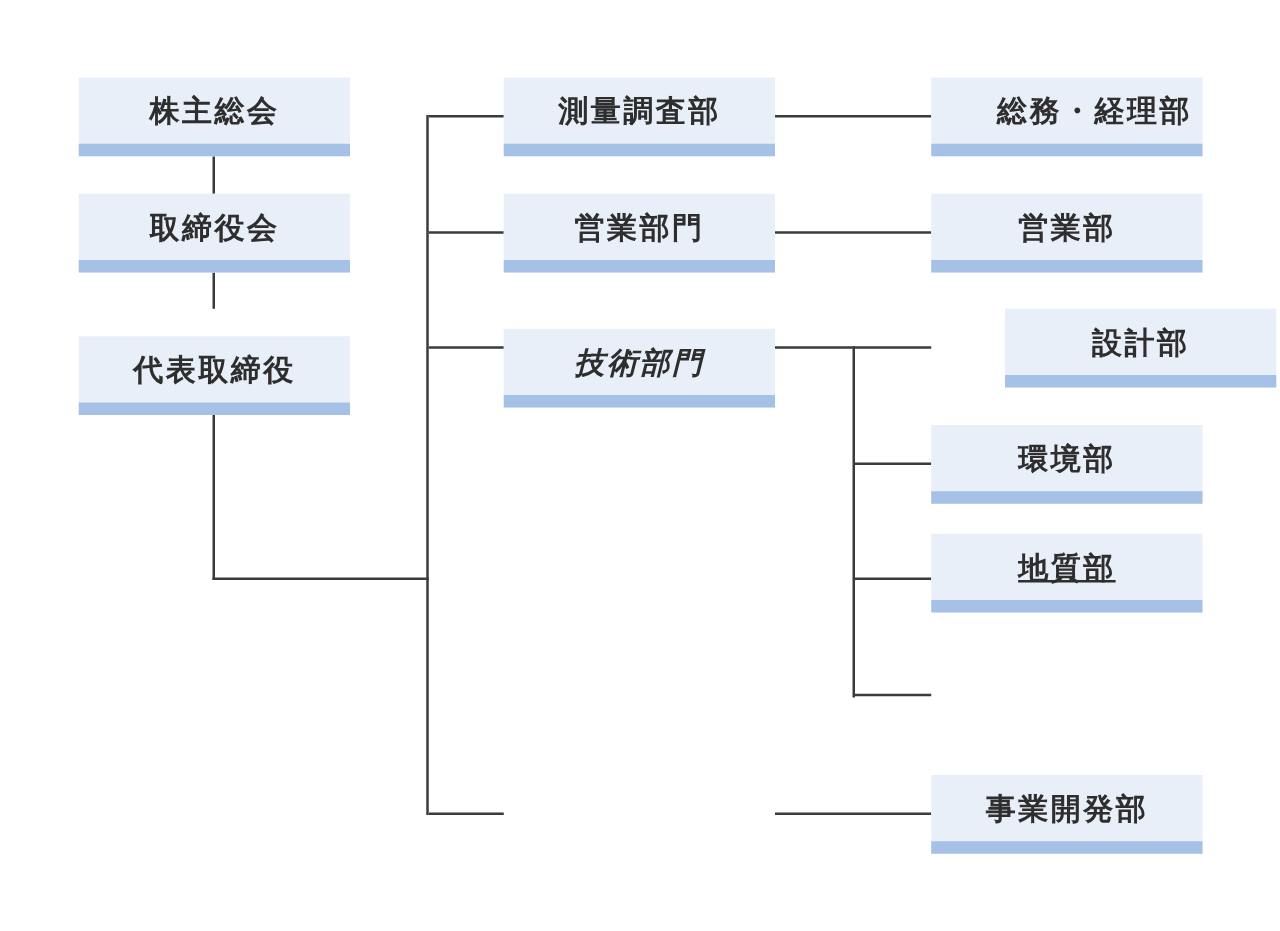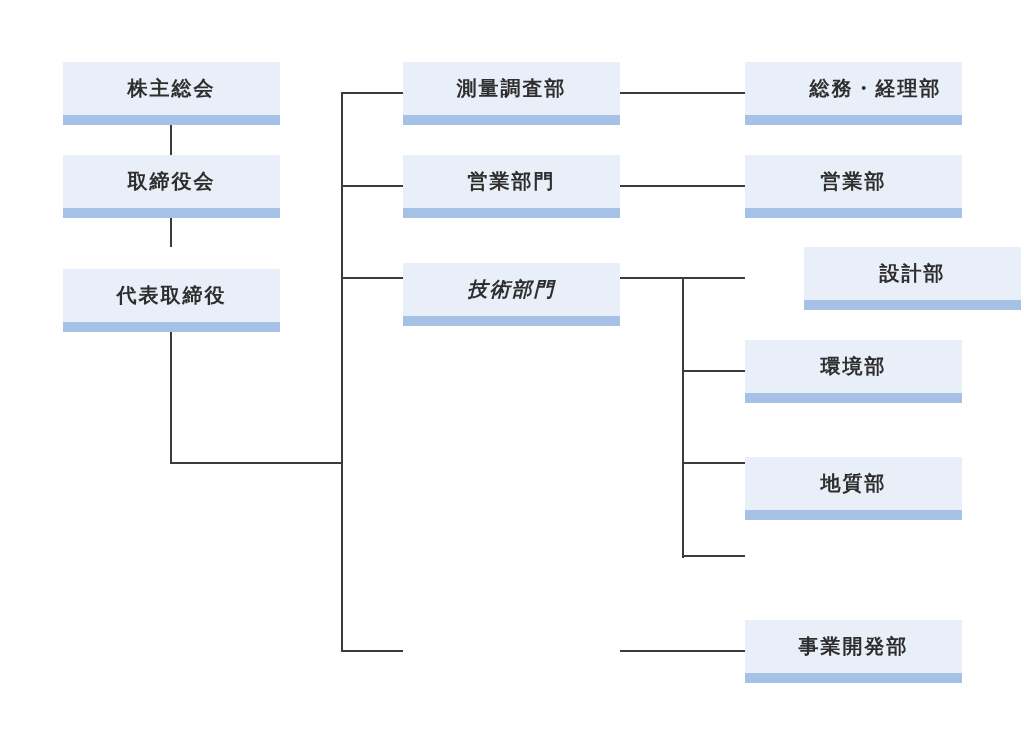--- a/index.html
+++ b/index.html
@@ -18,21 +18,21 @@
   .node {
     position: absolute;
     width: 217px;
     height: 63px;
     box-sizing: border-box;
     background: var(--box-fill, #e9eff8);
     border-bottom: 10px solid var(--box-accent, #a5c1e5);
     display: flex;
     align-items: center;
     justify-content: center;
-    font-size: 20px;
+    font-size: 24px;
     font-weight: 700;
     letter-spacing: 2px;
     color: var(--text, #2e2e2e);
     white-space: nowrap;
     z-index: 2;
   }
   .hline, .vline {
     position: absolute;
     background: var(--connector, #3b3b3b);
     z-index: 1;
@@ -50,21 +50,21 @@
   <div class="node" style="left:63px; top:247px;margin-top:22px;">代表取締役</div>
 
   <div class="node" style="left:403px; top:62px;">測量調査部</div>
   <div class="node" style="left:403px; top:155px;">営業部門</div>
   <div class="node" style="left:403px; top:263px;font-style:italic;">技術部門</div>
 
   <div class="node" style="left:745px; top:62px;padding-left:44px;">総務・経理部</div>
   <div class="node" style="left:745px; top:155px;">営業部</div>
   <div class="node" style="left:768px; top:247px;margin-left:36px;">設計部</div>
   <div class="node" style="left:745px; top:340px;">環境部</div>
-  <div class="node" style="left:745px; top:457px;">地質部</div>
+  <div class="node" style="left:745px; top:427px;text-decoration:underline;">地質部</div>
   <div class="node" style="left:745px; top:620px;">事業開発部</div>
 
   <div class="vline" style="left:170px; top:125px; height:30px;"></div>
   <div class="vline" style="left:170px; top:218px; height:29px;"></div>
   <div class="vline" style="left:170px; top:310px; height:154px;"></div>
   <div class="hline" style="left:170px; top:462px; width:173px;"></div>
 
   <div class="vline" style="left:341px; top:92px; height:560px;"></div>
   <div class="hline" style="left:343px; top:92px; width:60px;"></div>
   <div class="hline" style="left:343px; top:185px; width:60px;"></div>

